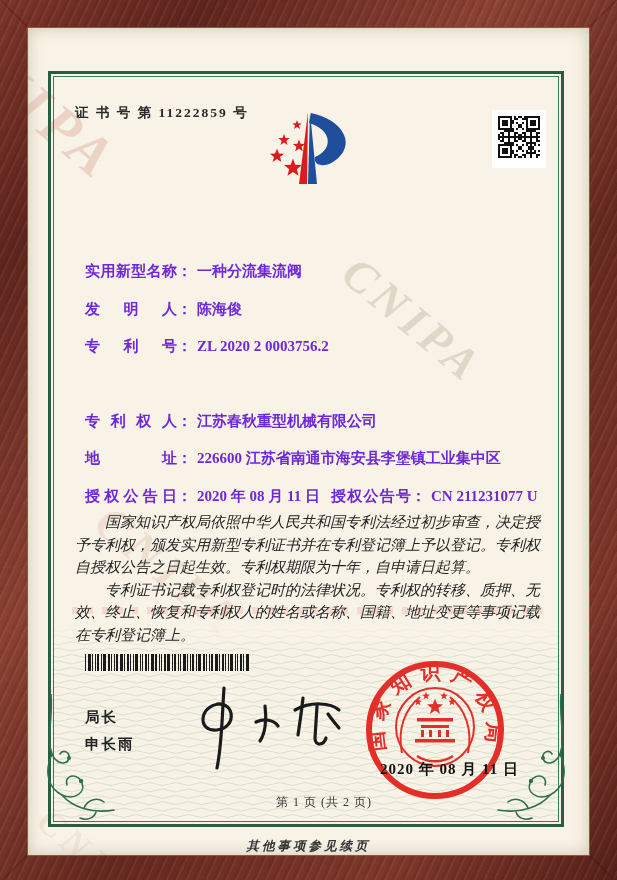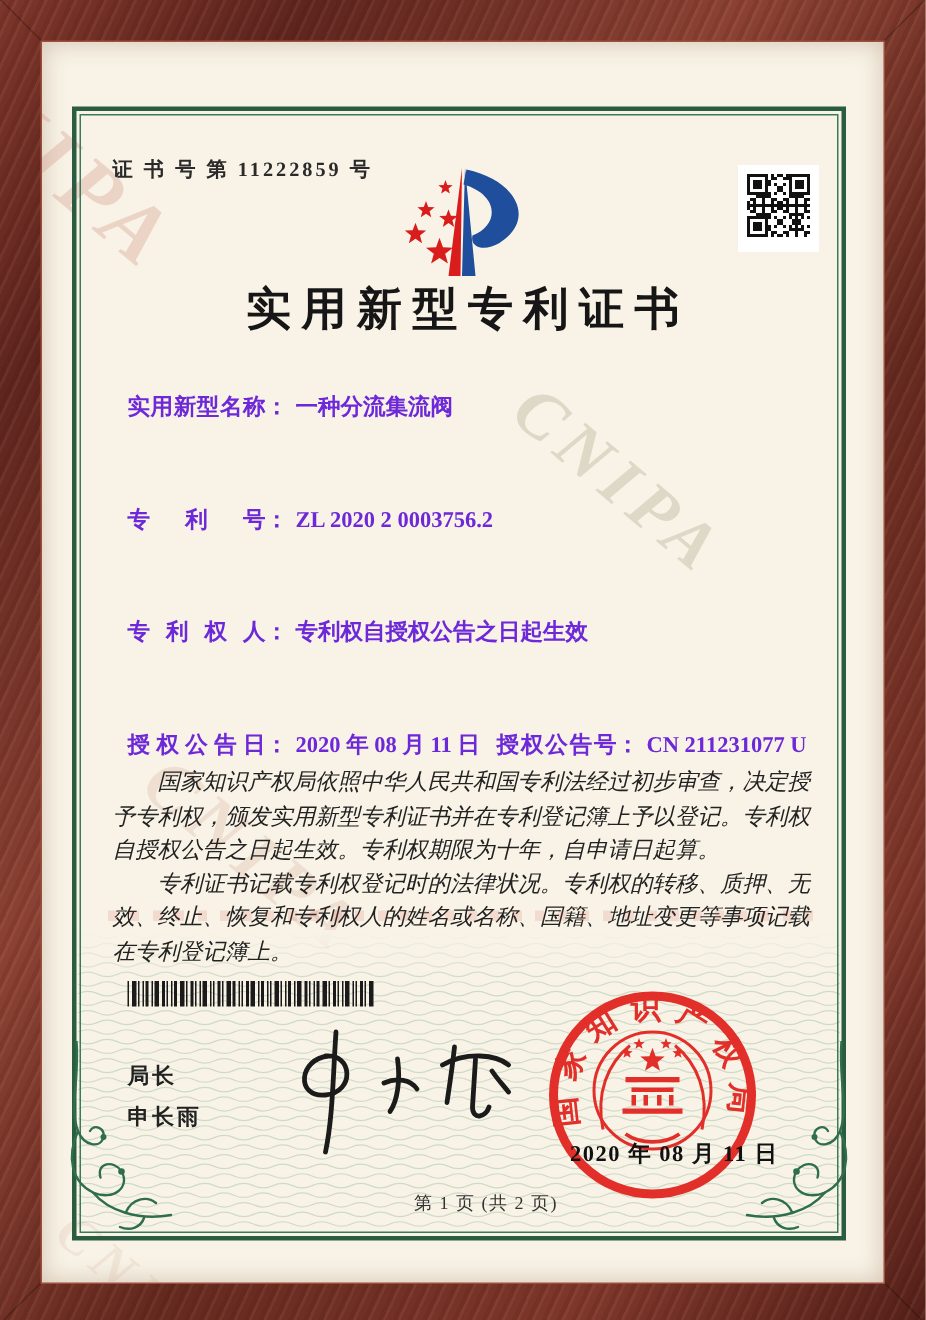--- a/index.html
+++ b/index.html
@@ -404,30 +404,35 @@
         <polygon points="36.0,34.0 37.5,38.0 41.7,38.1 38.4,40.8 39.5,44.9 36.0,42.5 32.5,44.9 33.6,40.8 30.3,38.1 34.5,38.0" fill="#d91c1c"></polygon>
         <polygon points="51.0,39.5 52.6,43.8 57.2,44.0 53.6,46.8 54.8,51.3 51.0,48.7 47.2,51.3 48.4,46.8 44.8,44.0 49.4,43.8" fill="#d91c1c"></polygon>
         <polygon points="29.0,48.5 30.9,53.5 36.1,53.7 32.0,57.0 33.4,62.1 29.0,59.1 24.6,62.1 26.0,57.0 21.9,53.7 27.1,53.5" fill="#d91c1c"></polygon>
         <polygon points="45.0,58.5 47.3,64.8 54.0,65.1 48.8,69.2 50.6,75.7 45.0,72.0 39.4,75.7 41.2,69.2 36.0,65.1 42.7,64.8" fill="#d91c1c"></polygon>
       </g>
     <polygon points="60,12 51,84 59,84" fill="#d91c1c"></polygon>
     <polygon points="62,12 60,84 69,84" fill="#1f4e9c"></polygon>
     <path d="M63,13 C96,20 110,46 85,62 C75,68 65,65 67,57 C85,50 85,30 61,23 Z" fill="#1f4e9c"></path>
   </svg>
 
-  <div class="title">实用新型专利证书</div>
 
   <div class="field-row" style="top:234px">
     <span class="flabel">实用新型名称</span><span class="fcolon">：</span><span class="fvalue">一种分流集流阀</span>
   </div>
+  <div class="field-row" style="top:272px">
+    <span class="flabel">发明人</span><span class="fcolon">：</span><span class="fvalue">陈海俊</span>
+  </div>
   <div class="field-row" style="top:309px">
     <span class="flabel">专利号</span><span class="fcolon">：</span><span class="fvalue">ZL 2020 2 0003756.2</span>
   </div>
   <div class="field-row" style="top:384px">
-    <span class="flabel">专利权人</span><span class="fcolon">：</span><span class="fvalue">专利权自授权公告之日起生效</span>
+    <span class="flabel">专利权人</span><span class="fcolon">：</span><span class="fvalue">江苏春秋重型机械有限公司</span>
+  </div>
+  <div class="field-row" style="top:421px">
+    <span class="flabel">地址</span><span class="fcolon">：</span><span class="fvalue">226600 江苏省南通市海安县李堡镇工业集中区</span>
   </div>
   <div class="field-row" style="top:459px;width:470px">
     <span class="flabel">授权公告日</span><span class="fcolon">：</span><span class="fvalue">2020 年 08 月 11 日</span>
     <span class="grant2">
       <span class="flabel">授权公告号</span><span class="fcolon">：</span><span class="fvalue">CN 211231077 U</span>
     </span>
   </div>
 
   <div class="body-text">
     <p>国家知识产权局依照中华人民共和国专利法经过初步审查，决定授予专利权，颁发实用新型专利证书并在专利登记簿上予以登记。专利权自授权公告之日起生效。专利权期限为十年，自申请日起算。</p>
@@ -476,14 +481,15 @@
         <rect x="55" y="84" width="40" height="3.5"></rect>
       </g>
       <path d="M42,98 C37,74 45,54 60,42" fill="none" stroke="#e2211c" stroke-width="2"></path>
       <path d="M108,98 C113,74 105,54 90,42" fill="none" stroke="#e2211c" stroke-width="2"></path>
       <path d="M57,101 C67,108 83,108 93,101" fill="none" stroke="#e2211c" stroke-width="2.5"></path>
     </g>
   </svg>
   <div class="seal-date">2020 年 08 月 11 日</div>
 
   <div class="page-footer">第 1 页 (共 2 页)</div>
+  <div class="continuation">其他事项参见续页</div>
 
 </div>
 
 </body></html>

